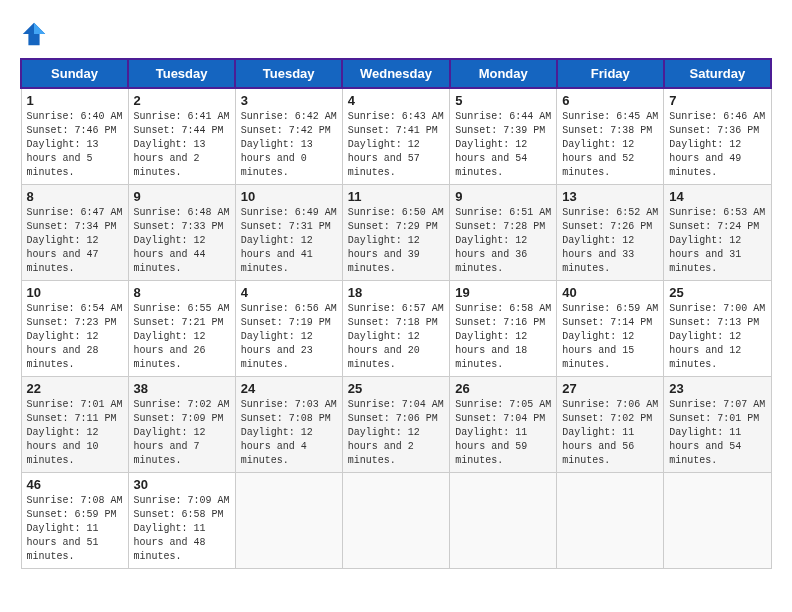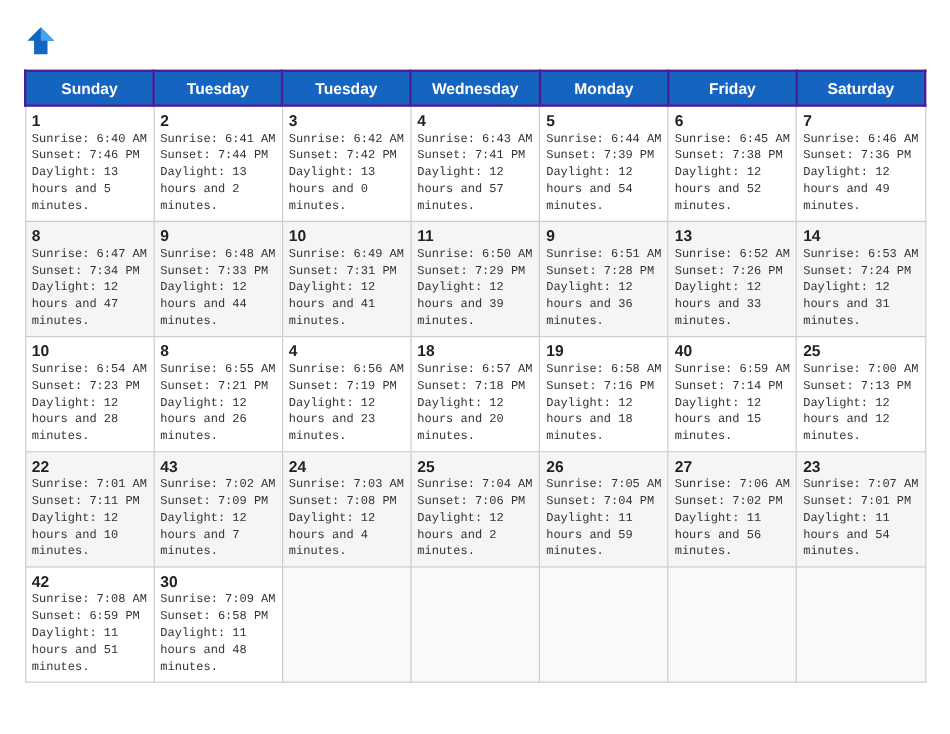--- a/index.html
+++ b/index.html
@@ -298,21 +298,21 @@
       <tr>
         <td>
         <div class="day-number">22</div>
         <div class="day-info">
           Sunrise: 7:01 AM<br>
           Sunset: 7:11 PM<br>
           Daylight: 12 hours and 10 minutes.
         </div>
       </td>
         <td>
-        <div class="day-number">43</div>
+        <div class="day-number">38</div>
         <div class="day-info">
           Sunrise: 7:02 AM<br>
           Sunset: 7:09 PM<br>
           Daylight: 12 hours and 7 minutes.
         </div>
       </td>
         <td>
         <div class="day-number">24</div>
         <div class="day-info">
           Sunrise: 7:03 AM<br>
@@ -348,21 +348,21 @@
         <div class="day-number">23</div>
         <div class="day-info">
           Sunrise: 7:07 AM<br>
           Sunset: 7:01 PM<br>
           Daylight: 11 hours and 54 minutes.
         </div>
       </td>
       </tr>
       <tr>
         <td>
-        <div class="day-number">42</div>
+        <div class="day-number">46</div>
         <div class="day-info">
           Sunrise: 7:08 AM<br>
           Sunset: 6:59 PM<br>
           Daylight: 11 hours and 51 minutes.
         </div>
       </td>
         <td>
         <div class="day-number">30</div>
         <div class="day-info">
           Sunrise: 7:09 AM<br>

